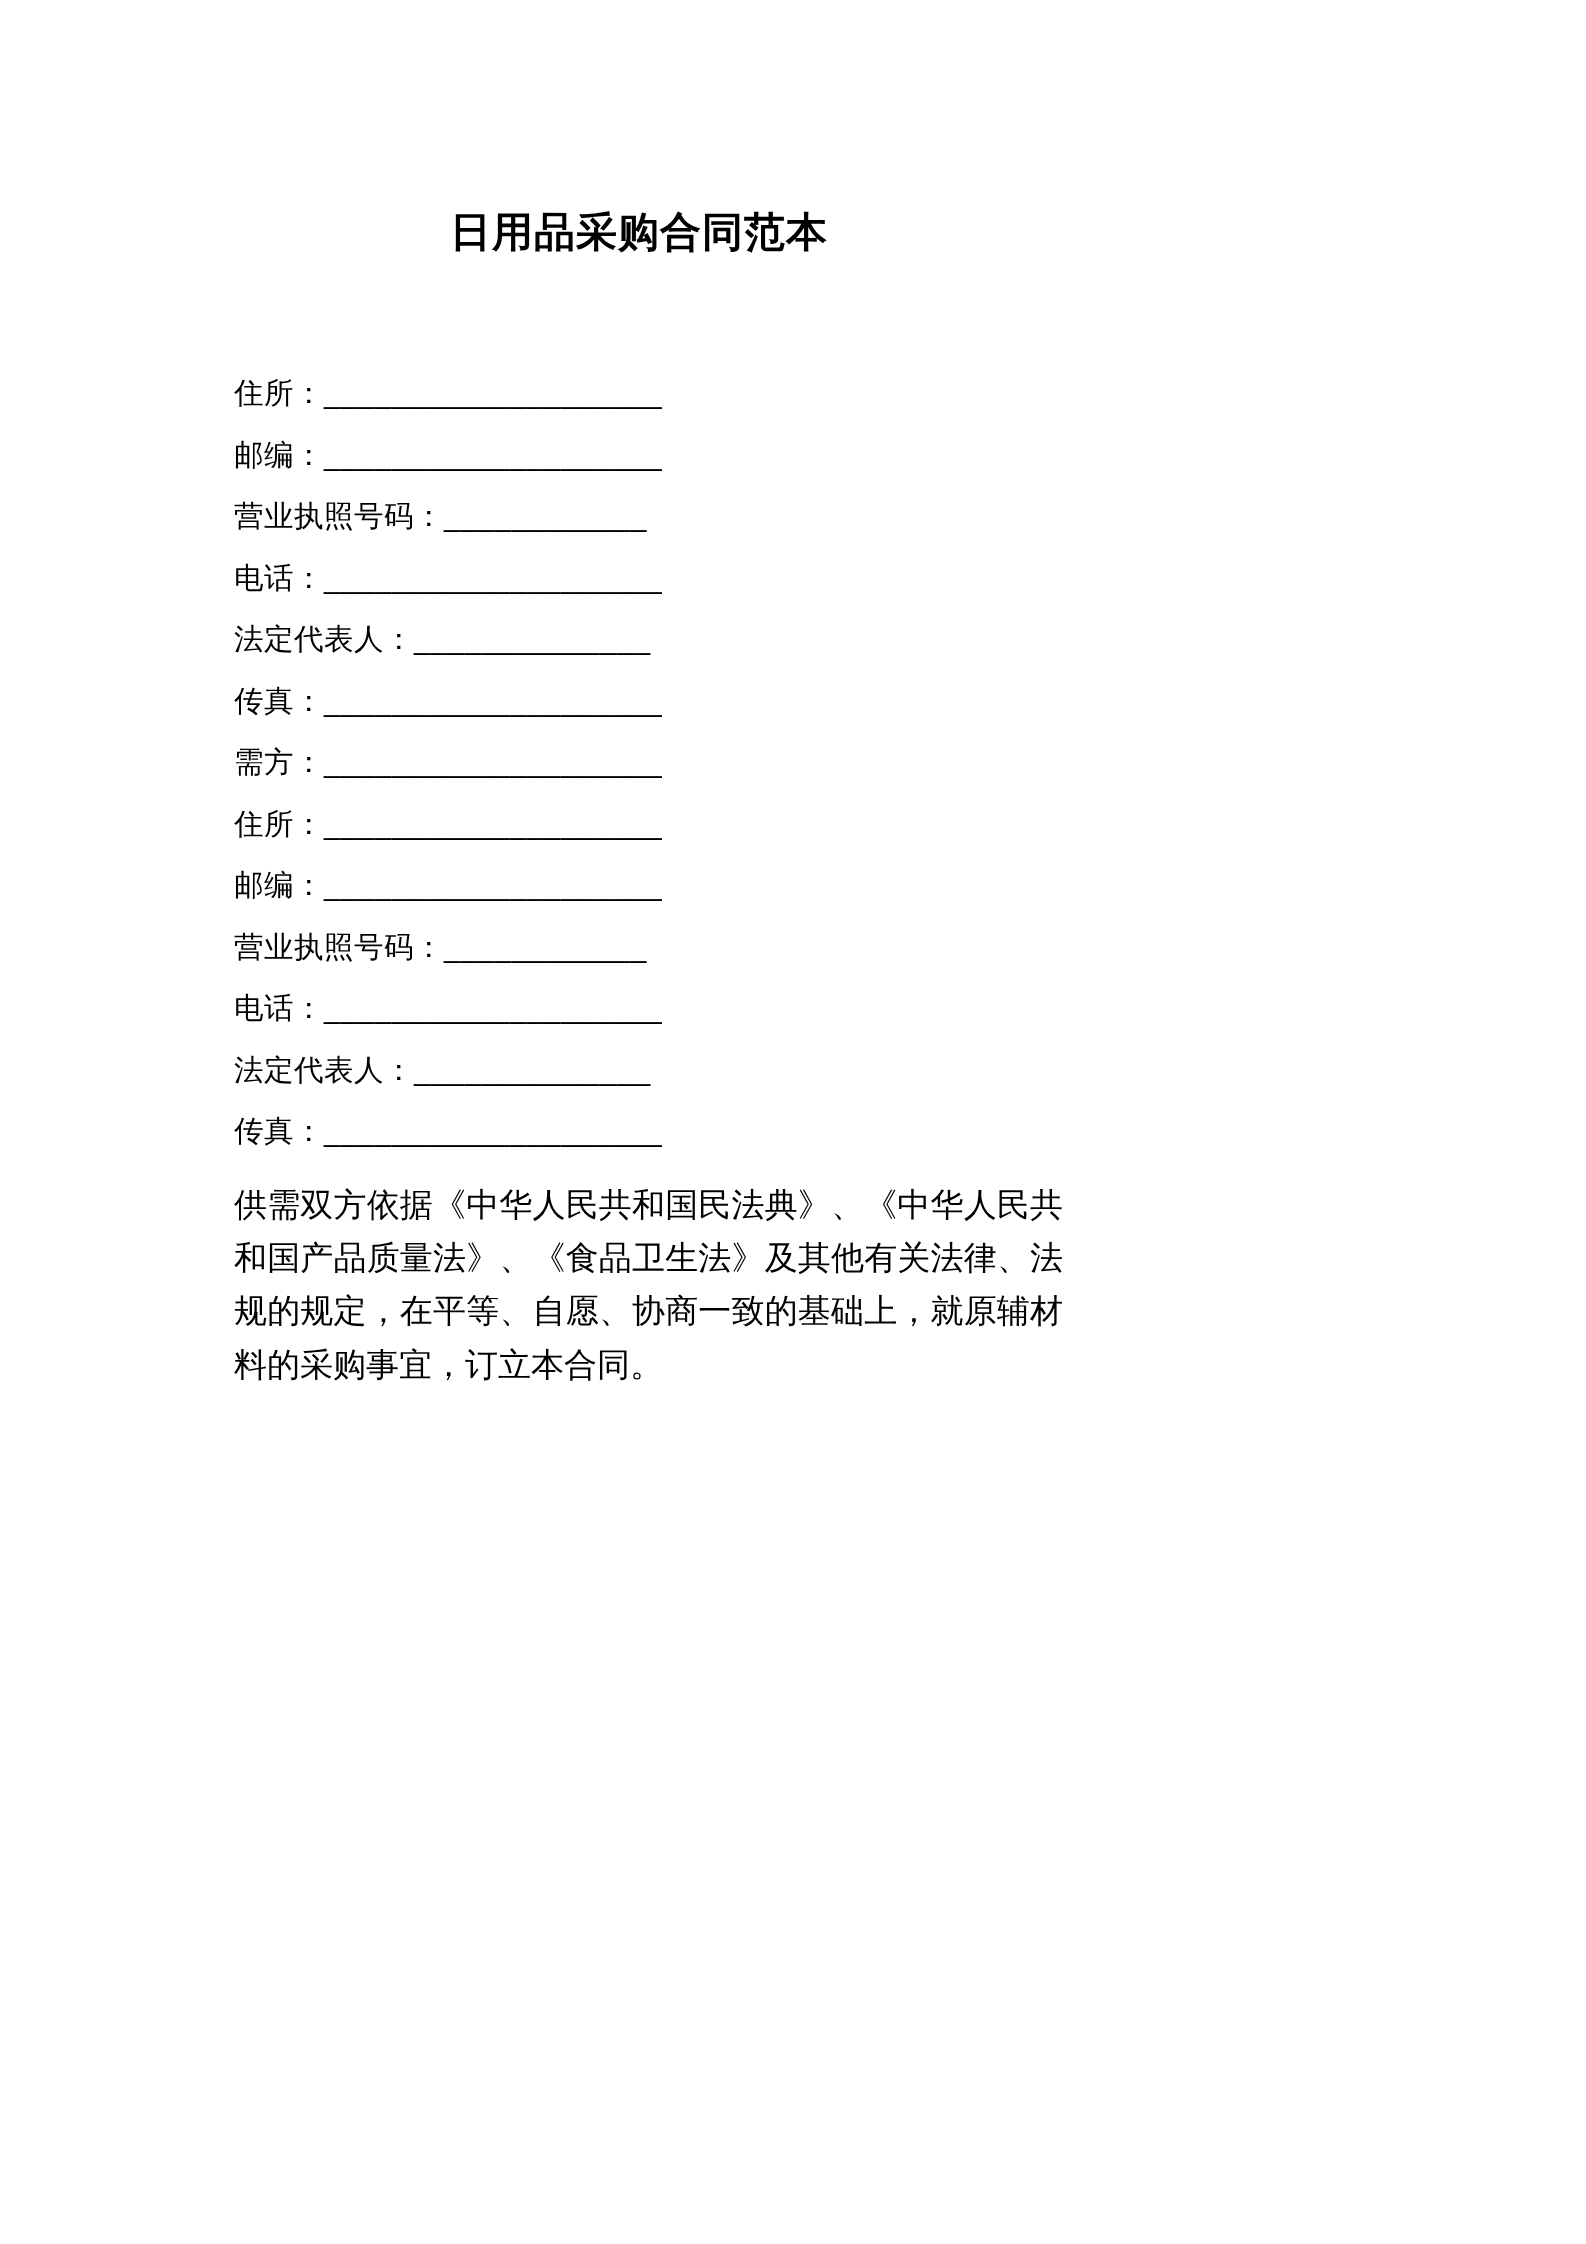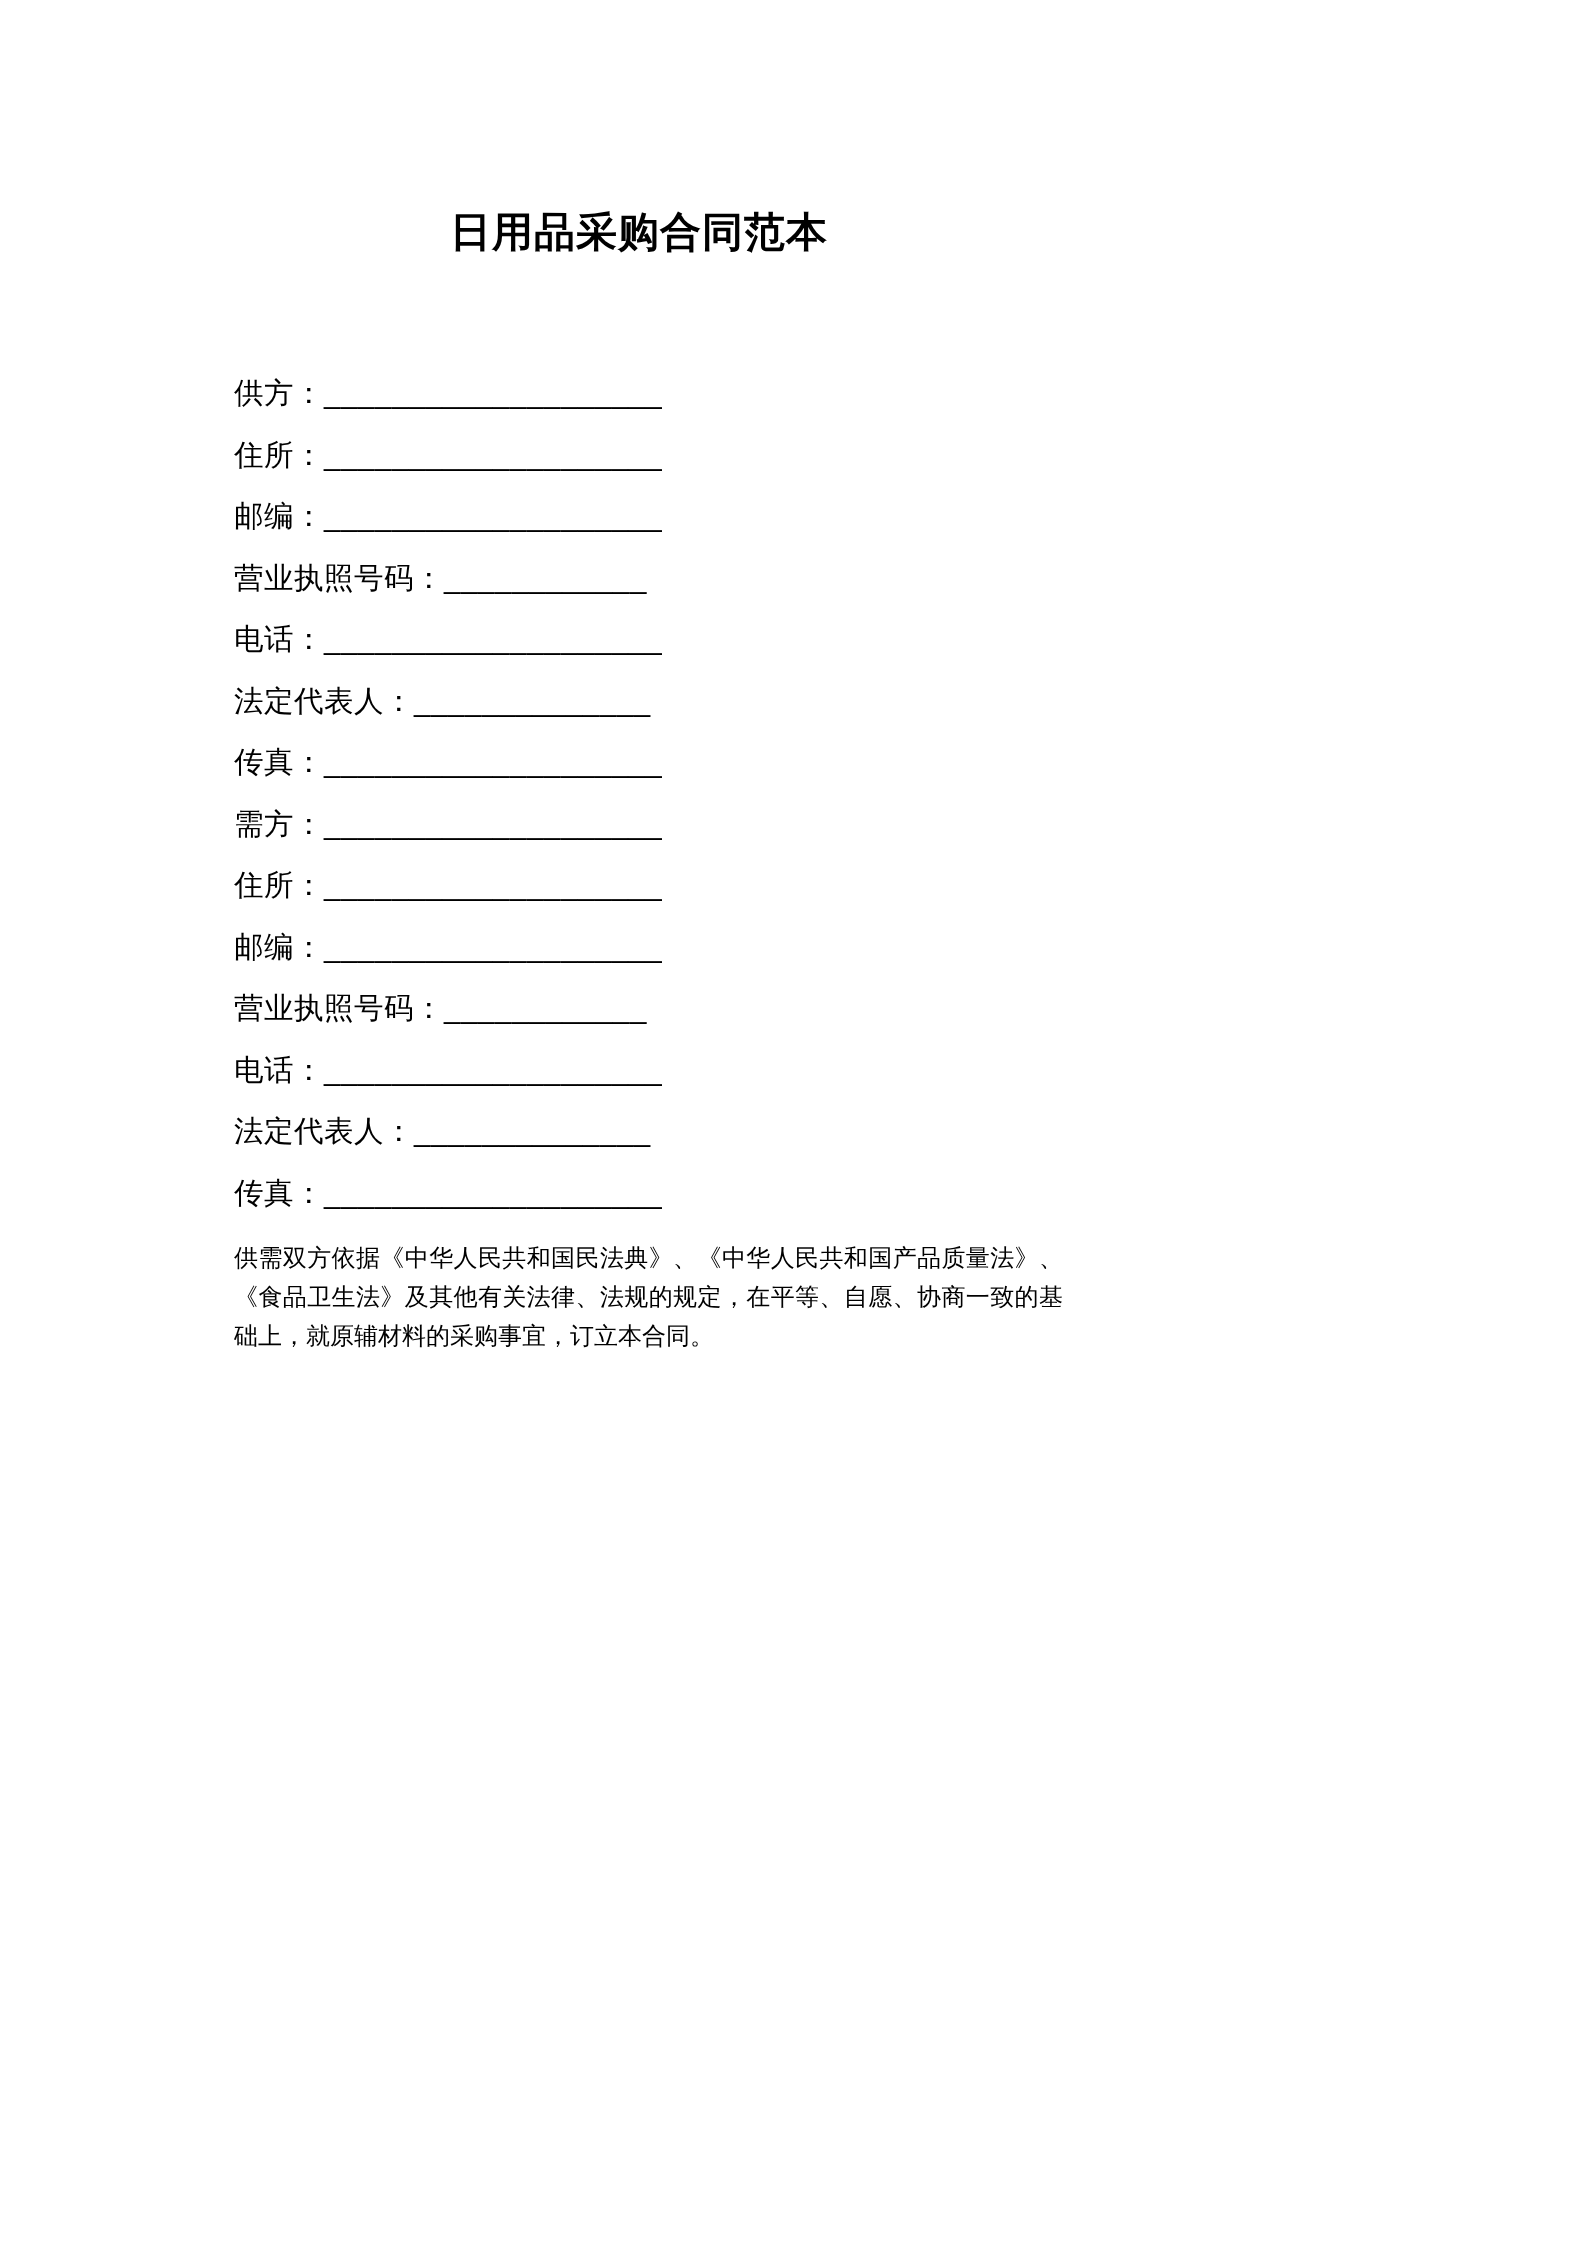--- a/index.html
+++ b/index.html
@@ -38,21 +38,21 @@
   }
   .field-line {
     font-size: 29.5px;
     line-height: 1.0;
     margin: 0 0 32px 0;
     white-space: pre;
     color: #000;
     letter-spacing: 0.5px;
   }
   .para {
-    font-size: 24px;
+    font-size: 33px;
     line-height: 1.62;
     margin: 0;
     color: #000;
     text-align: justify;
     text-justify: inter-ideograph;
   }
   .para.first {
     margin-top: 26px;
   }
   .para.clause {
@@ -62,21 +62,20 @@
 </style>
 </head>
 <body>
 
 <div class="page">
 
   <h1 class="doc-title">日用品采购合同范本</h1>
 
   <div class="body-block">
 
-    <p class="field-line">供方：____________________</p>
     <p class="field-line">住所：____________________</p>
     <p class="field-line">邮编：____________________</p>
     <p class="field-line">营业执照号码：____________</p>
     <p class="field-line">电话：____________________</p>
     <p class="field-line">法定代表人：______________</p>
     <p class="field-line">传真：____________________</p>
     <p class="field-line">需方：____________________</p>
     <p class="field-line">住所：____________________</p>
     <p class="field-line">邮编：____________________</p>
     <p class="field-line">营业执照号码：____________</p>

